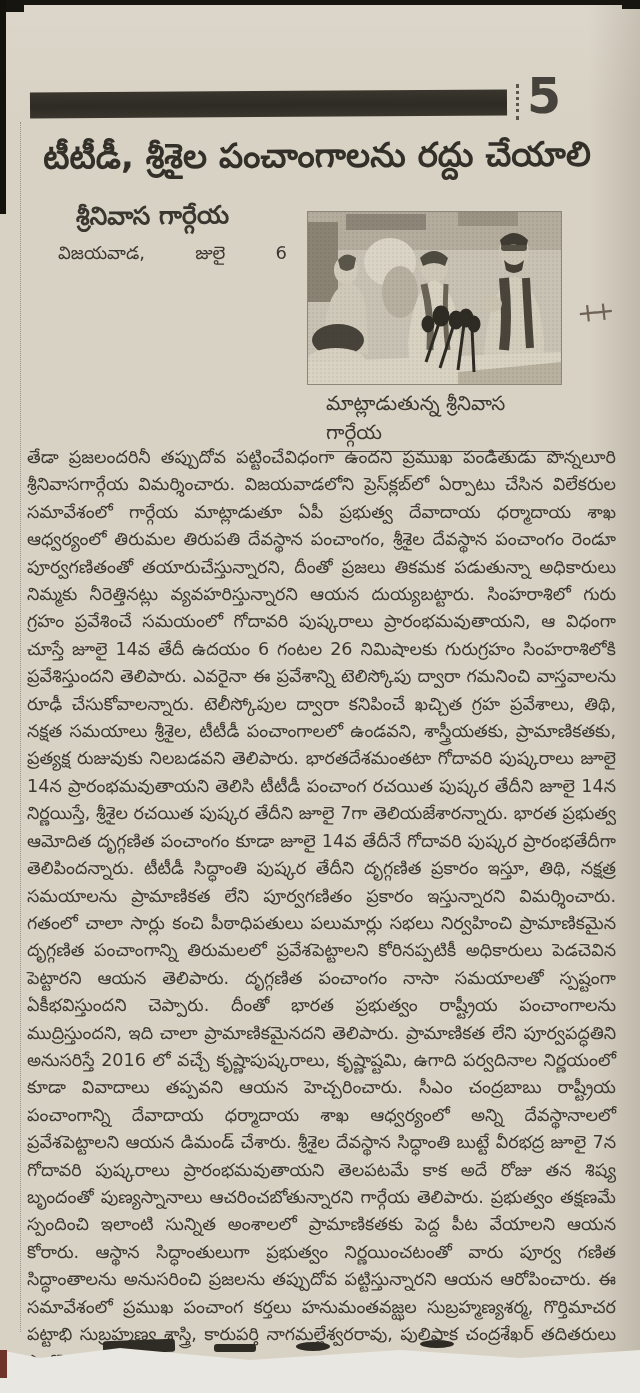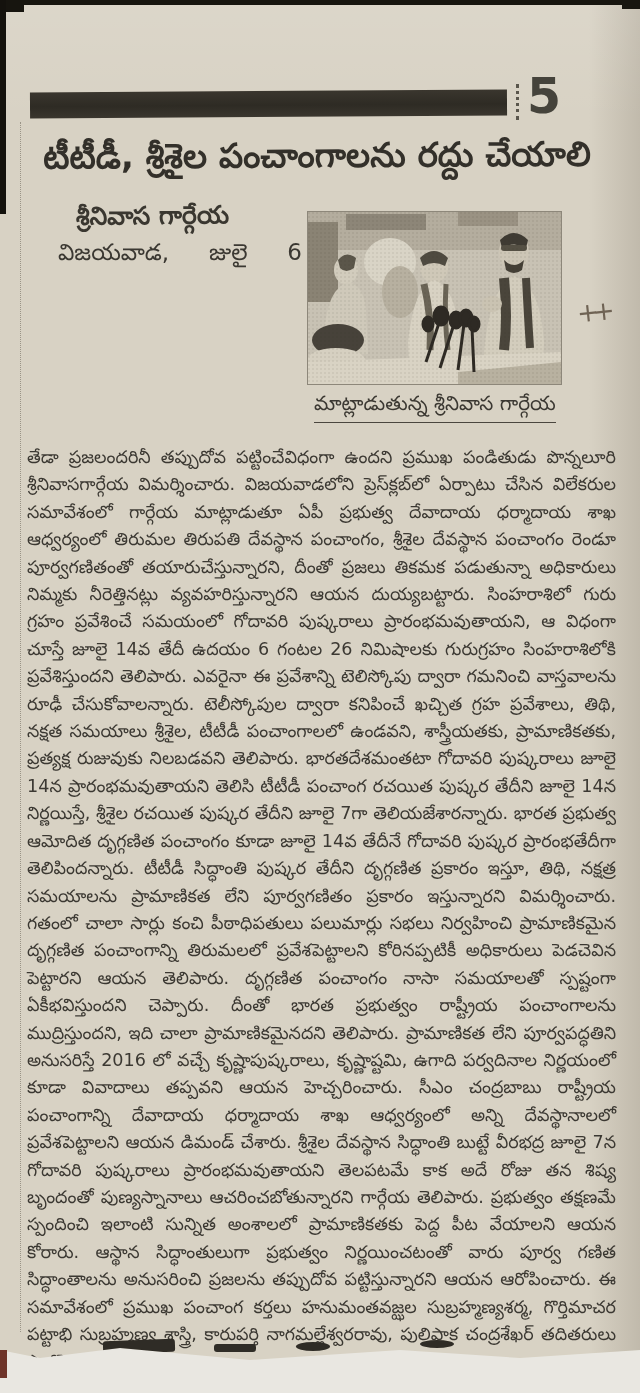--- a/index.html
+++ b/index.html
@@ -61,35 +61,35 @@
     transform:rotate(-.5deg);
   }
 
   
   .lead-col{
     position:absolute;left:30px;top:240px;width:277px;
     color:#3b3832;
   }
   .dateline{
     display:flex;justify-content:space-between;
-    font-size:23px;line-height:25px;padding:0 5px 0 28px;
+    font-size:18px;line-height:25px;padding:0 20px 0 28px;
   }
   .lead{
     margin:0;font-size:19.5px;line-height:25.3px;text-align:justify;
     text-justify:inter-word;
   }
 
   
   .photo-fig{position:absolute;left:308px;top:212px;width:253px;margin:0;}
   .photo-frame{
     width:253px;height:172px;outline:1px solid #8d877a;
     background:#cfc9bb;overflow:hidden;
   }
   .photo-caption{
-    margin-top:7px;margin-left:6px;display:inline-block;
+    margin-top:7px;margin-left:18px;display:inline-block;
     font-size:20px;color:#3b3832;
     border-bottom:1px solid #4a463e;padding-bottom:2px;
   }
   .reg-mark{
     position:absolute;left:577px;top:297px;
     font-size:26px;color:#6f6354;letter-spacing:-6px;
     transform:rotate(-6deg);font-weight:400;
   }
 
   

